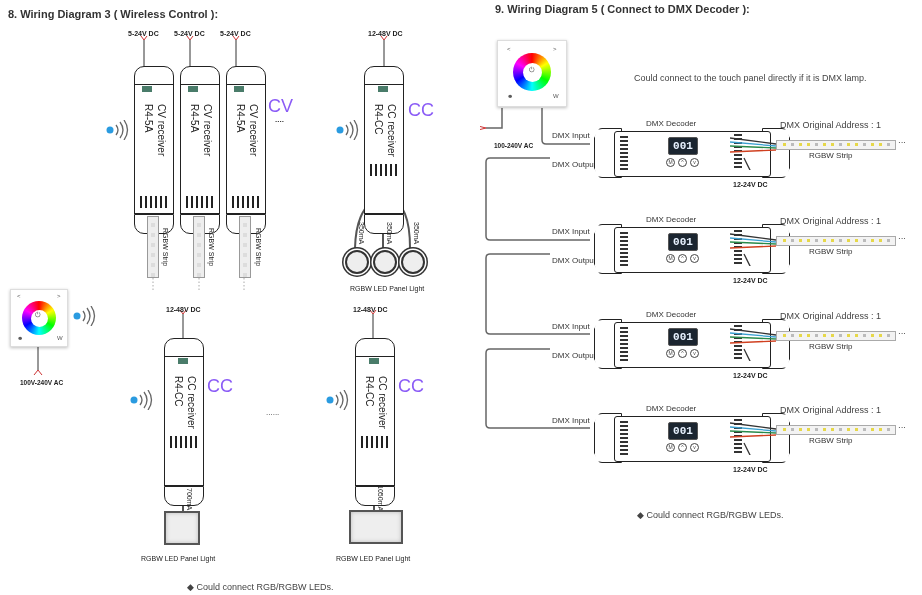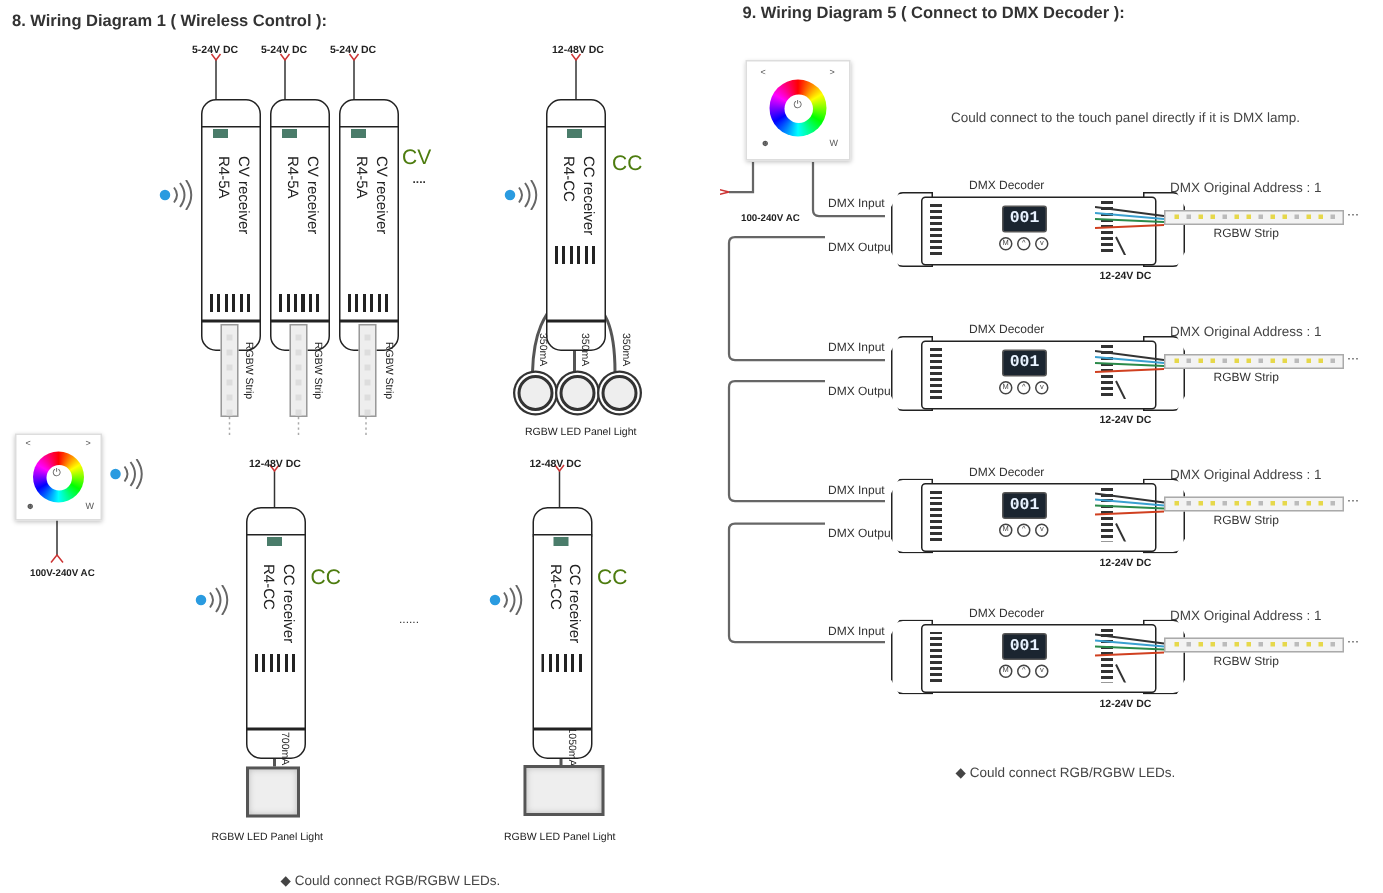--- a/index.html
+++ b/index.html
@@ -3,21 +3,21 @@
 <meta charset="utf-8">
 <style>
   html,body{margin:0;padding:0;background:#fff;}
   body{width:922px;height:595px;position:relative;overflow:hidden;font-family:"Liberation Sans",sans-serif;color:#333;}
   .abs{position:absolute;}
   .heading{font-size:11px;font-weight:bold;color:#333;white-space:nowrap;}
   .lbl{font-size:7px;color:#222;white-space:nowrap;}
   .lbl-b{font-size:7px;font-weight:bold;color:#222;white-space:nowrap;}
   .lbl-m{font-size:8px;color:#333;white-space:nowrap;}
   .lbl-l{font-size:9px;color:#444;white-space:nowrap;}
-  .cvcc{font-size:14px;color:#4d7c0f;}
+  .cvcc{font-size:18px;color:#8b5cf6;}
   .note{font-size:9px;color:#444;white-space:nowrap;}
   
   .rcv{position:absolute;width:40px;height:170px;}
   .rcv-body{position:absolute;left:0;top:20px;width:38px;height:128px;border:1.5px solid #222;background:#fff;}
   .rcv-cap{position:absolute;left:0;width:38px;height:18px;border:1.5px solid #222;background:#fff;}
   .rcv-cap.top{top:2px;border-radius:10px 10px 0 0;}
   .rcv-cap.bot{top:150px;border-radius:0 0 10px 10px;}
   .rcv-text{position:absolute;left:4px;top:40px;width:30px;height:90px;writing-mode:vertical-rl;font-size:10px;color:#222;line-height:13px;text-align:left;}
   .term{position:absolute;background:#4a7c6a;width:10px;height:6px;}
   .pins{position:absolute;left:6px;width:28px;height:12px;background:repeating-linear-gradient(90deg,#222 0 2px,#fff 2px 5px);}
@@ -37,21 +37,21 @@
   .disp{position:absolute;left:74px;top:9px;width:28px;height:16px;background:#1b2530;border:1.5px solid #555;border-radius:2px;color:#e8f2ff;font-size:11px;font-weight:bold;text-align:center;line-height:16px;font-family:"Liberation Mono",monospace;}
   .btn{position:absolute;top:30px;width:7px;height:7px;border:1px solid #444;border-radius:50%;font-size:5px;line-height:7px;text-align:center;color:#444;}
   .hstrip{position:absolute;width:118px;height:8px;background:#f3f3f3;border:1px solid #aaa;}
   .hstrip i{position:absolute;top:2px;width:3px;height:3px;background:#e6d84a;}
   .panel-light{position:absolute;background:#eee;border:2px solid #555;box-shadow:inset 0 0 4px #bbb;}
   .round-light{position:absolute;width:20px;height:20px;border-radius:50%;border:2px solid #333;background:#eee;box-shadow:0 0 0 1.5px #fff,0 0 0 3px #333;}
 </style>
 </head>
 <body>
 
-<div class="abs heading" style="left:8px;top:8px;">8. Wiring Diagram 1 ( Wireless Control ):</div>
+<div class="abs heading" style="left:8px;top:8px;">8. Wiring Diagram 3 ( Wireless Control ):</div>
 
 <svg class="abs" style="left:0;top:0;" width="470" height="595">
   <g stroke="#333" stroke-width="1" fill="none">
     <line x1="144" y1="40" x2="144" y2="80"></line>
     <line x1="190" y1="40" x2="190" y2="80"></line>
     <line x1="236" y1="40" x2="236" y2="80"></line>
     <line x1="384" y1="40" x2="384" y2="80"></line>
     <line x1="183" y1="314" x2="183" y2="350"></line>
     <line x1="373" y1="314" x2="373" y2="350"></line>
     <line x1="38" y1="345" x2="38" y2="370"></line>

